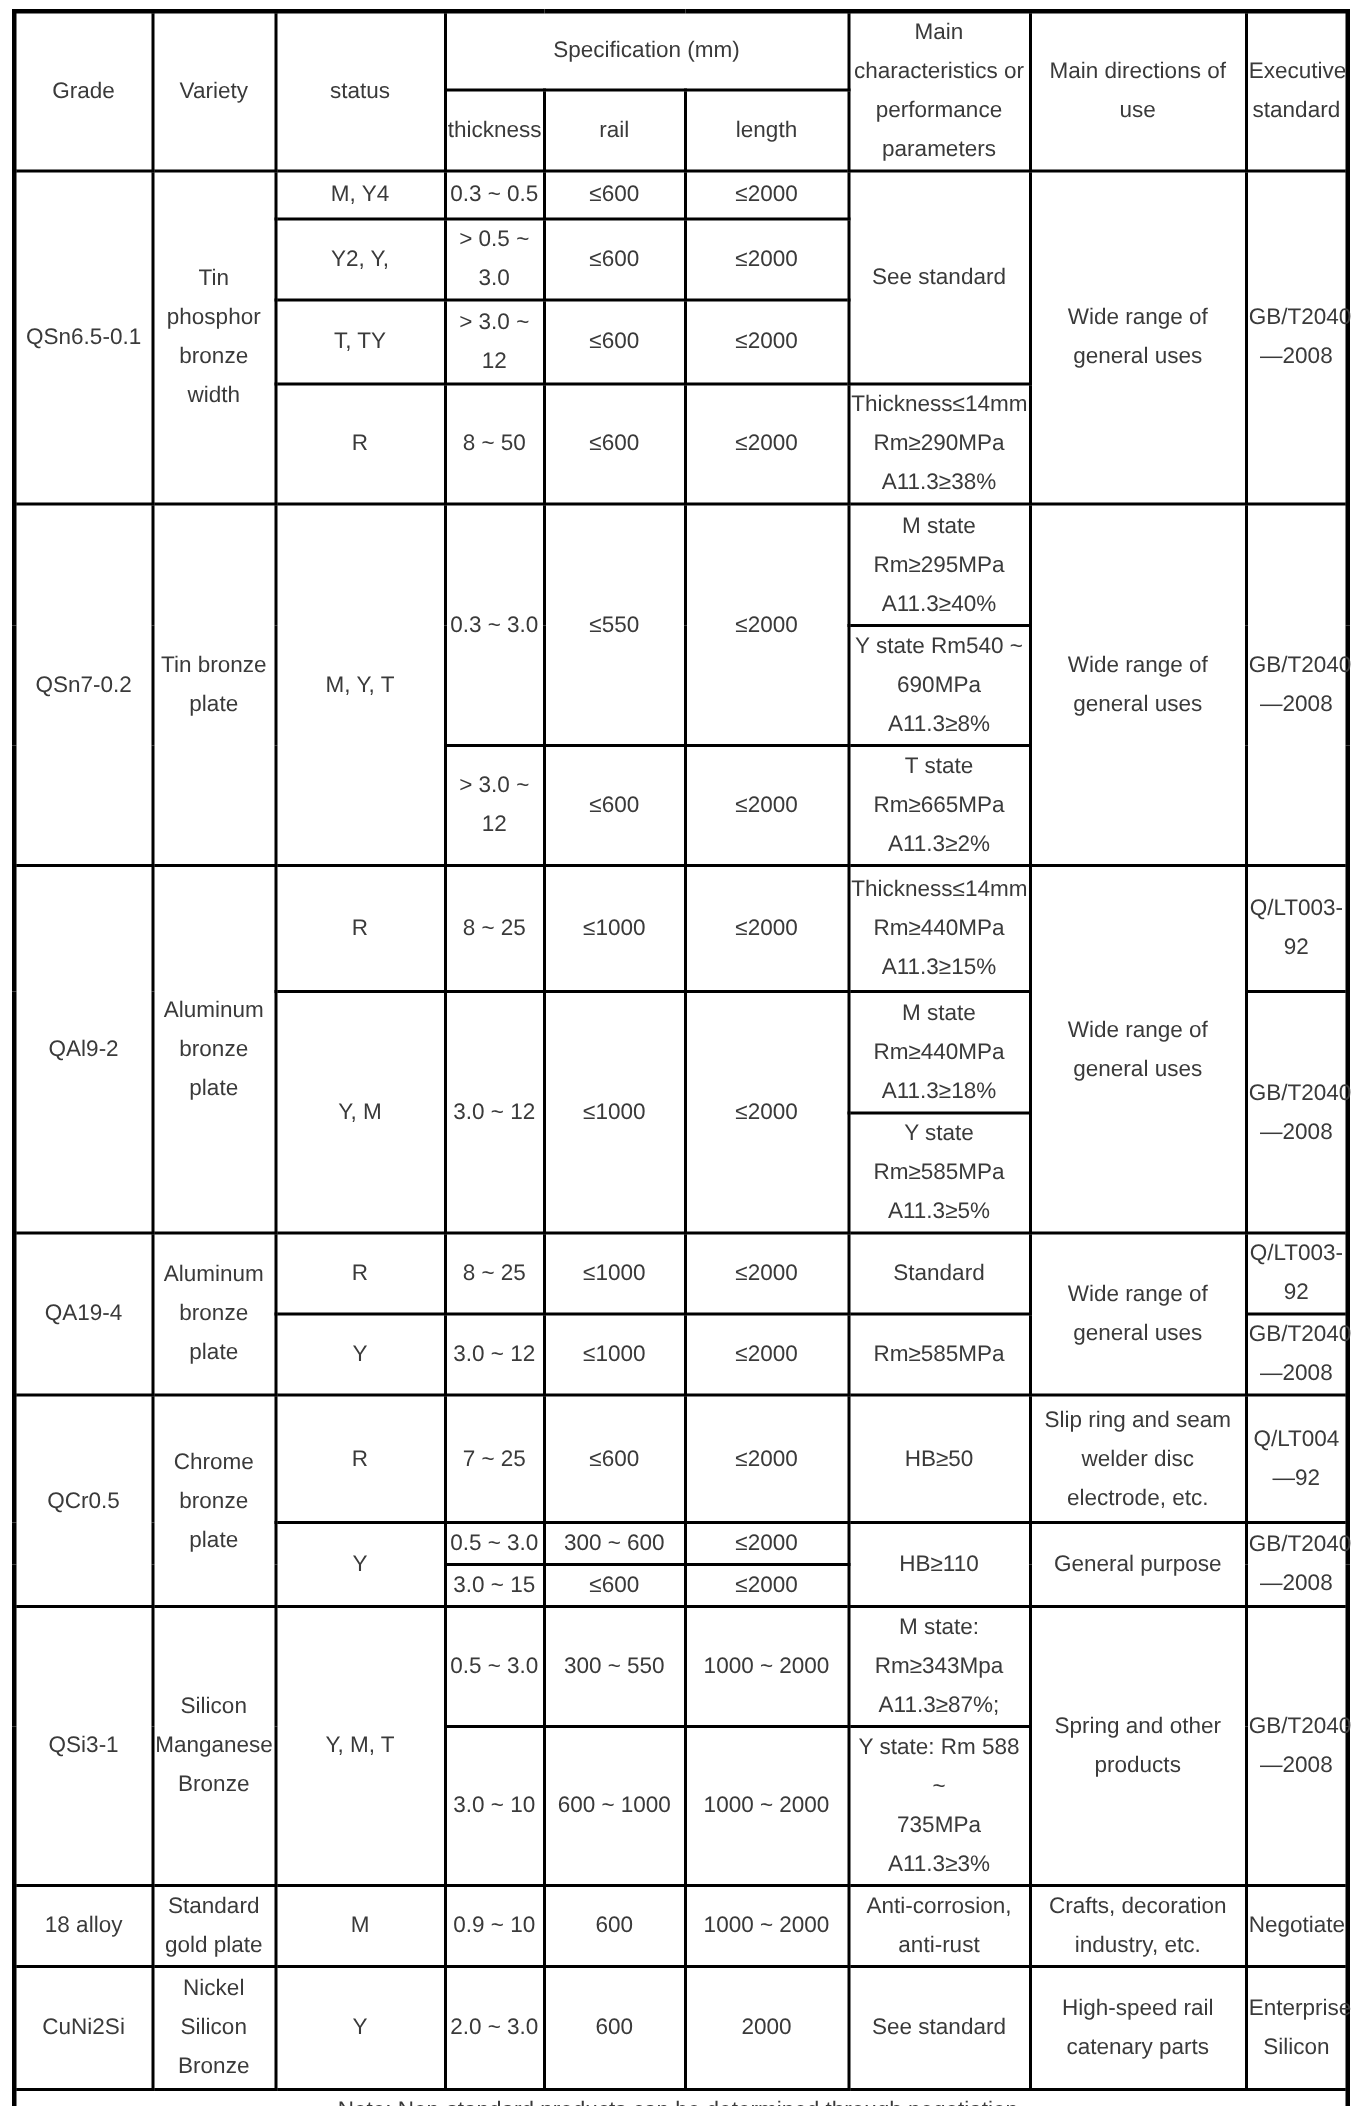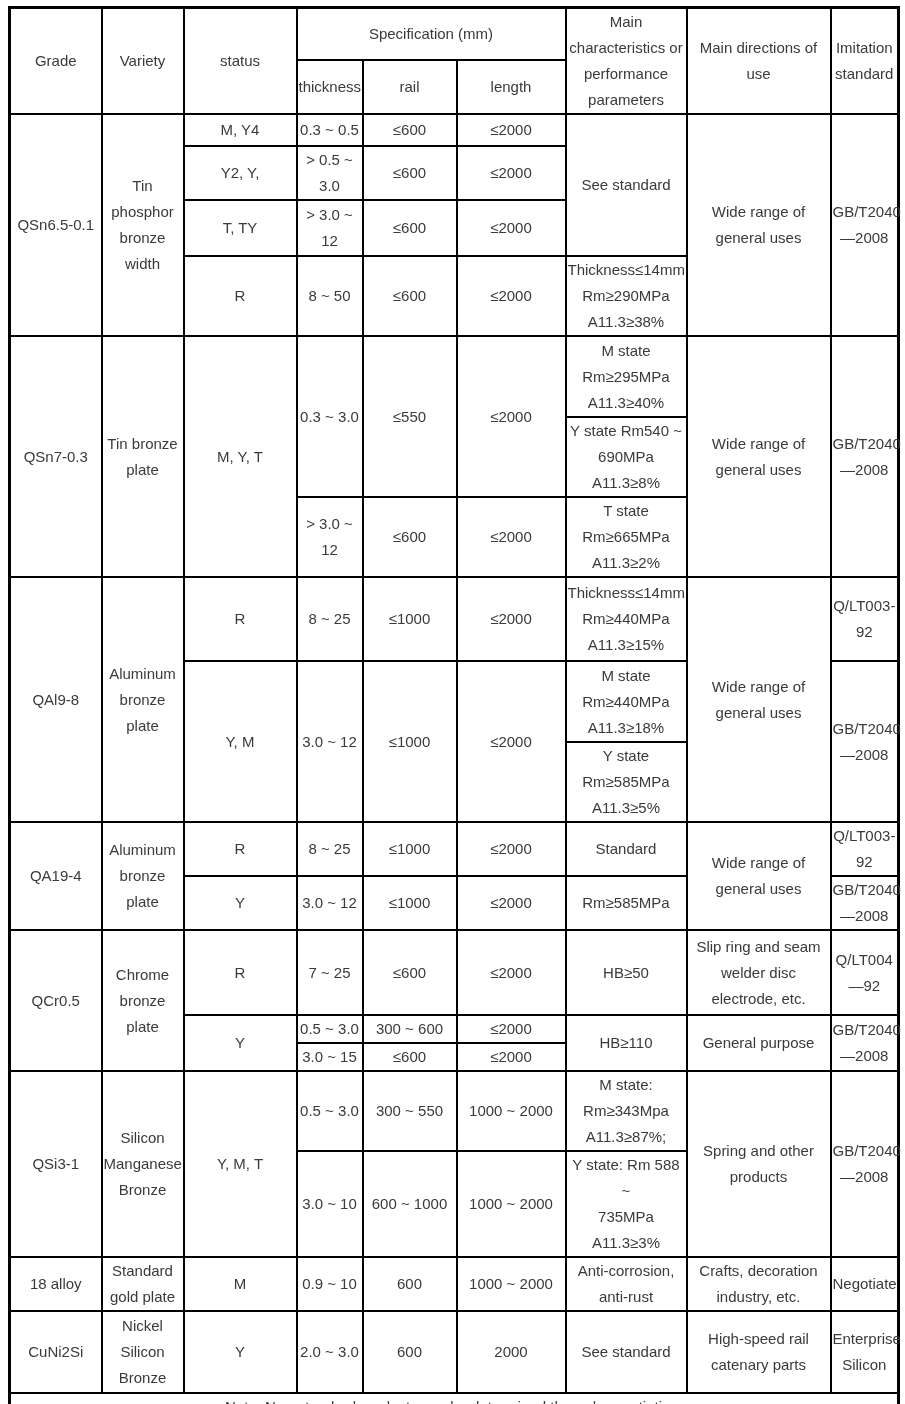--- a/index.html
+++ b/index.html
@@ -59,21 +59,21 @@
         <th rowspan="2">Grade</th>
         <th rowspan="2">Variety</th>
         <th rowspan="2">status</th>
         <th colspan="3">Specification (mm)</th>
         <th rowspan="2">Main
 characteristics or
 performance
 parameters</th>
         <th rowspan="2">Main directions of
 use</th>
-        <th rowspan="2">Imitation
+        <th rowspan="2">Executive
 standard</th>
       </tr>
       <tr style="height:53px">
         <th>thickness</th>
         <th>rail</th>
         <th>length</th>
       </tr>
     </thead>
     <tbody>
 
@@ -110,21 +110,21 @@
         <td>R</td>
         <td>8 ~ 50</td>
         <td>≤600</td>
         <td>≤2000</td>
         <td>Thickness≤14mm
 Rm≥290MPa
 A11.3≥38%</td>
       </tr>
 
       <tr style="height:81px">
-        <td rowspan="3">QSn7-0.3</td>
+        <td rowspan="3">QSn7-0.2</td>
         <td rowspan="3">Tin bronze
 plate</td>
         <td rowspan="3">M, Y, T</td>
         <td rowspan="2">0.3 ~ 3.0</td>
         <td rowspan="2">≤550</td>
         <td rowspan="2">≤2000</td>
         <td>M state
 Rm≥295MPa
 A11.3≥40%</td>
         <td rowspan="3">Wide range of
@@ -141,21 +141,21 @@
         <td>&gt; 3.0 ~
 12</td>
         <td>≤600</td>
         <td>≤2000</td>
         <td>T state
 Rm≥665MPa
 A11.3≥2%</td>
       </tr>
 
       <tr style="height:84px">
-        <td rowspan="3">QAl9-8</td>
+        <td rowspan="3">QAl9-2</td>
         <td rowspan="3">Aluminum
 bronze plate</td>
         <td>R</td>
         <td>8 ~ 25</td>
         <td>≤1000</td>
         <td>≤2000</td>
         <td>Thickness≤14mm
 Rm≥440MPa
 A11.3≥15%</td>
         <td rowspan="3">Wide range of

